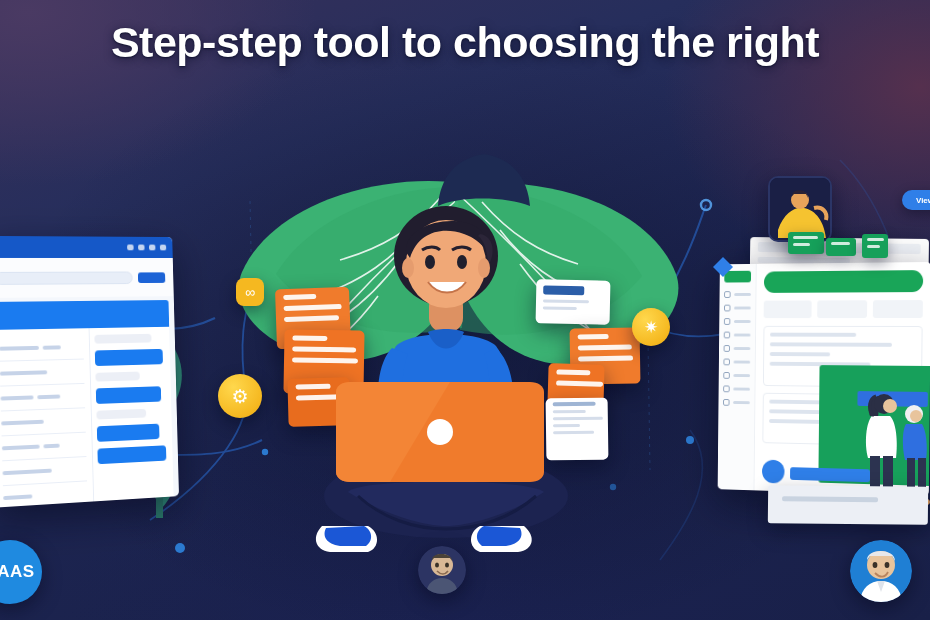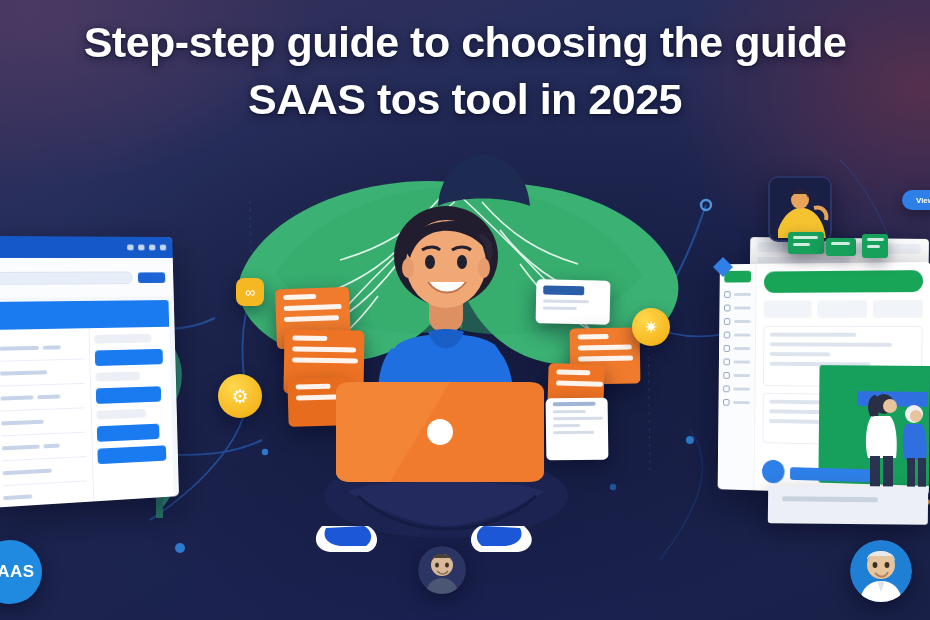--- a/index.html
+++ b/index.html
@@ -196,22 +196,21 @@
       <circle cx="825" cy="196" r="3.5"></circle>
       <circle cx="613" cy="487" r="3.2" opacity="0.6"></circle>
     </g>
     <g stroke="#3d82da" fill="none" opacity="0.25" stroke-dasharray="3 5">
       <path d="M648 340 L 650 470"></path>
       <path d="M252 300 L 250 200"></path>
     </g>
   </svg>
 
   <div class="title-wrap">
-    <div class="title-line l1">Step-step guide to choosing the guide</div>
-    <div class="title-line l2">SAAS tos tool in 2025</div>
+    <div class="title-line l1">Step-step tool to choosing the right</div>
   </div>
 
   <svg class="leaf" style="left:232px; top:168px; width:240px; height:200px;" viewBox="0 0 240 200">
     <path d="M236 16 C 150 2, 40 36, 10 104 C -6 142, 38 186, 104 192 C 170 198, 230 146, 238 70 Z" fill="#3bb273"></path>
     <path d="M236 20 C 170 14, 80 46, 44 106 C 80 150, 150 176, 230 160 Z" fill="#34a869" opacity="0.5"></path>
     <g stroke="#ffffff" stroke-width="1.6" fill="none" opacity="0.85">
       <path d="M236 22 C 180 70, 120 130, 72 186"></path>
       <path d="M208 30 C 180 62, 150 80, 108 92"></path>
       <path d="M188 58 C 160 92, 130 112, 92 126"></path>
       <path d="M168 92 C 146 122, 124 142, 96 158"></path>

